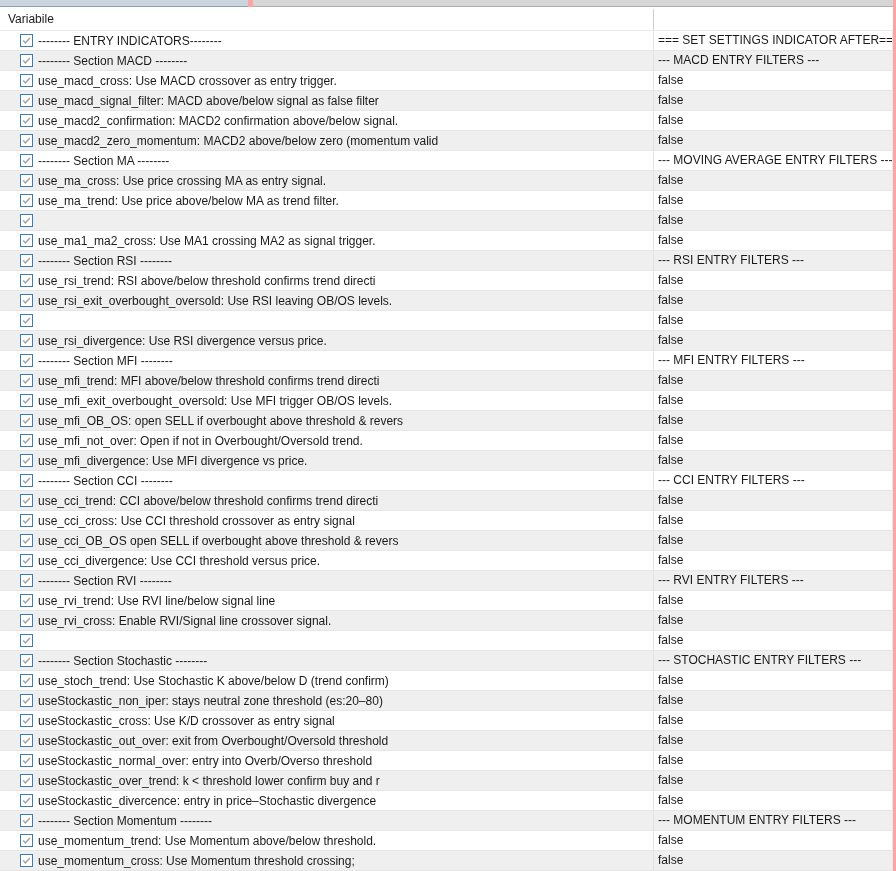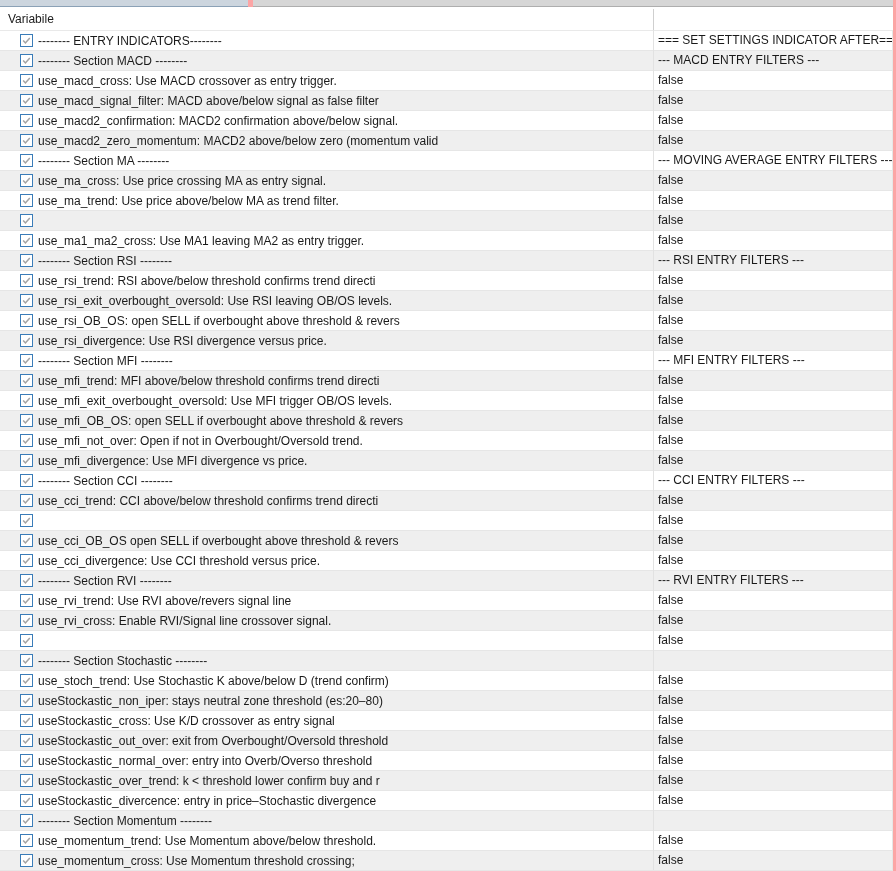--- a/index.html
+++ b/index.html
@@ -191,21 +191,21 @@
       </svg>
     </span>
     <span class="val-text">false</span>
   </div>
       <div class="row">
     <span class="cb">
       <svg viewBox="0 0 11 11" width="11" height="11" aria-hidden="true">
         <path d="M2.2 5.6 L4.4 7.9 L8.8 2.9" fill="none" stroke="#a3a3a3" stroke-width="1.5"></path>
       </svg>
     </span>
-    <span class="var-text">use_ma1_ma2_cross: Use MA1 leaving MA2 as entry trigger.</span>
+    <span class="var-text">use_ma1_ma2_cross: Use MA1 crossing MA2 as signal trigger.</span>
     <span class="val-text">false</span>
   </div>
       <div class="row alt">
     <span class="cb">
       <svg viewBox="0 0 11 11" width="11" height="11" aria-hidden="true">
         <path d="M2.2 5.6 L4.4 7.9 L8.8 2.9" fill="none" stroke="#a3a3a3" stroke-width="1.5"></path>
       </svg>
     </span>
     <span class="var-text">-------- Section RSI --------</span>
     <span class="val-text">--- RSI ENTRY FILTERS ---</span>
@@ -227,21 +227,20 @@
     </span>
     <span class="var-text">use_rsi_exit_overbought_oversold: Use RSI leaving OB/OS levels.</span>
     <span class="val-text">false</span>
   </div>
       <div class="row">
     <span class="cb">
       <svg viewBox="0 0 11 11" width="11" height="11" aria-hidden="true">
         <path d="M2.2 5.6 L4.4 7.9 L8.8 2.9" fill="none" stroke="#a3a3a3" stroke-width="1.5"></path>
       </svg>
     </span>
-    <span class="var-text">use_rsi_OB_OS: open SELL if overbought above threshold &amp; revers</span>
     <span class="val-text">false</span>
   </div>
       <div class="row alt">
     <span class="cb">
       <svg viewBox="0 0 11 11" width="11" height="11" aria-hidden="true">
         <path d="M2.2 5.6 L4.4 7.9 L8.8 2.9" fill="none" stroke="#a3a3a3" stroke-width="1.5"></path>
       </svg>
     </span>
     <span class="var-text">use_rsi_divergence: Use RSI divergence versus price.</span>
     <span class="val-text">false</span>
@@ -317,20 +316,21 @@
     </span>
     <span class="var-text">use_cci_trend: CCI above/below threshold confirms trend directi</span>
     <span class="val-text">false</span>
   </div>
       <div class="row">
     <span class="cb">
       <svg viewBox="0 0 11 11" width="11" height="11" aria-hidden="true">
         <path d="M2.2 5.6 L4.4 7.9 L8.8 2.9" fill="none" stroke="#a3a3a3" stroke-width="1.5"></path>
       </svg>
     </span>
+    <span class="var-text">use_cci_cross: Use CCI threshold crossover as entry signal</span>
     <span class="val-text">false</span>
   </div>
       <div class="row alt">
     <span class="cb">
       <svg viewBox="0 0 11 11" width="11" height="11" aria-hidden="true">
         <path d="M2.2 5.6 L4.4 7.9 L8.8 2.9" fill="none" stroke="#a3a3a3" stroke-width="1.5"></path>
       </svg>
     </span>
     <span class="var-text">use_cci_OB_OS open SELL if overbought above threshold &amp; revers</span>
     <span class="val-text">false</span>
@@ -352,21 +352,21 @@
     </span>
     <span class="var-text">-------- Section RVI --------</span>
     <span class="val-text">--- RVI ENTRY FILTERS ---</span>
   </div>
       <div class="row">
     <span class="cb">
       <svg viewBox="0 0 11 11" width="11" height="11" aria-hidden="true">
         <path d="M2.2 5.6 L4.4 7.9 L8.8 2.9" fill="none" stroke="#a3a3a3" stroke-width="1.5"></path>
       </svg>
     </span>
-    <span class="var-text">use_rvi_trend: Use RVI above/revers signal line</span>
+    <span class="var-text">use_rvi_trend: Use RVI line/below signal line</span>
     <span class="val-text">false</span>
   </div>
       <div class="row alt">
     <span class="cb">
       <svg viewBox="0 0 11 11" width="11" height="11" aria-hidden="true">
         <path d="M2.2 5.6 L4.4 7.9 L8.8 2.9" fill="none" stroke="#a3a3a3" stroke-width="1.5"></path>
       </svg>
     </span>
     <span class="var-text">use_rvi_cross: Enable RVI/Signal line crossover signal.</span>
     <span class="val-text">false</span>
@@ -379,20 +379,21 @@
     </span>
     <span class="val-text">false</span>
   </div>
       <div class="row alt">
     <span class="cb">
       <svg viewBox="0 0 11 11" width="11" height="11" aria-hidden="true">
         <path d="M2.2 5.6 L4.4 7.9 L8.8 2.9" fill="none" stroke="#a3a3a3" stroke-width="1.5"></path>
       </svg>
     </span>
     <span class="var-text">-------- Section Stochastic --------</span>
+    <span class="val-text">--- STOCHASTIC ENTRY FILTERS ---</span>
   </div>
       <div class="row">
     <span class="cb">
       <svg viewBox="0 0 11 11" width="11" height="11" aria-hidden="true">
         <path d="M2.2 5.6 L4.4 7.9 L8.8 2.9" fill="none" stroke="#a3a3a3" stroke-width="1.5"></path>
       </svg>
     </span>
     <span class="var-text">use_stoch_trend: Use Stochastic K above/below D (trend confirm)</span>
     <span class="val-text">false</span>
   </div>
@@ -450,20 +451,21 @@
     <span class="var-text">useStockastic_divercence: entry in price–Stochastic divergence</span>
     <span class="val-text">false</span>
   </div>
       <div class="row alt">
     <span class="cb">
       <svg viewBox="0 0 11 11" width="11" height="11" aria-hidden="true">
         <path d="M2.2 5.6 L4.4 7.9 L8.8 2.9" fill="none" stroke="#a3a3a3" stroke-width="1.5"></path>
       </svg>
     </span>
     <span class="var-text">-------- Section Momentum --------</span>
+    <span class="val-text">--- MOMENTUM ENTRY FILTERS ---</span>
   </div>
       <div class="row">
     <span class="cb">
       <svg viewBox="0 0 11 11" width="11" height="11" aria-hidden="true">
         <path d="M2.2 5.6 L4.4 7.9 L8.8 2.9" fill="none" stroke="#a3a3a3" stroke-width="1.5"></path>
       </svg>
     </span>
     <span class="var-text">use_momentum_trend: Use Momentum above/below threshold.</span>
     <span class="val-text">false</span>
   </div>

